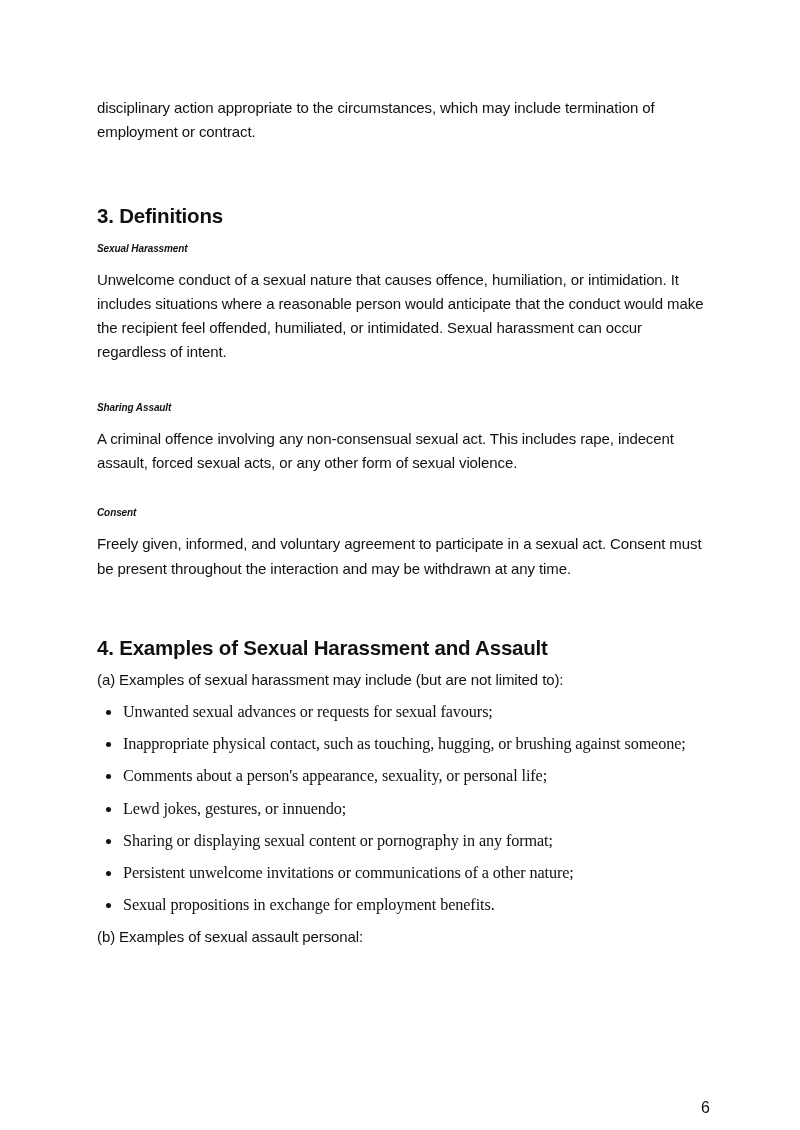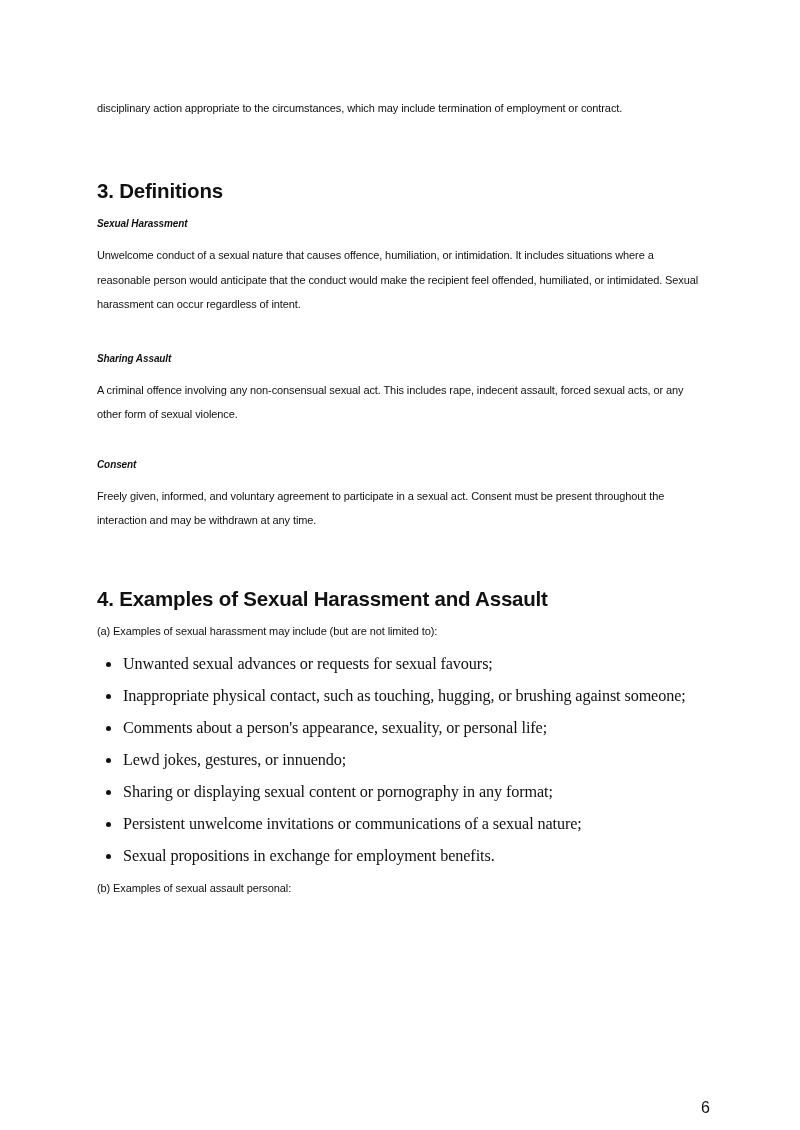--- a/index.html
+++ b/index.html
@@ -19,21 +19,21 @@
       left: 0; top: 0;
       width: 800px; height: 1130px;
     }
     .content {
       position: absolute;
       left: 97px;
       top: 96px;
       width: 610px;
     }
     .para {
-      font-size: 11px;
+      font-size: 15px;
       line-height: 24.3px;
       letter-spacing: -0.1px;
     }
     .h2 {
       font-size: 20.5px;
       font-weight: bold;
       line-height: 26px;
       letter-spacing: -0.2px;
     }
     .h3 {
@@ -96,21 +96,21 @@
     <h2 class="h2" style="margin-top:54px;">4. Examples of Sexual Harassment and Assault</h2>
 
     <p class="para" style="margin-top:7px;">(a) Examples of sexual harassment may include (but are not limited to):</p>
 
     <ul class="bullets" style="margin-top:8px;">
       <li><span class="dot"></span><span>Unwanted sexual advances or requests for sexual favours;</span></li>
       <li><span class="dot"></span><span>Inappropriate physical contact, such as touching, hugging, or brushing against someone;</span></li>
       <li><span class="dot"></span><span>Comments about a person's appearance, sexuality, or personal life;</span></li>
       <li><span class="dot"></span><span>Lewd jokes, gestures, or innuendo;</span></li>
       <li><span class="dot"></span><span>Sharing or displaying sexual content or pornography in any format;</span></li>
-      <li><span class="dot"></span><span>Persistent unwelcome invitations or communications of a sexual nature;</span></li>
+      <li><span class="dot"></span><span>Persistent unwelcome invitations or communications of a other nature;</span></li>
       <li><span class="dot"></span><span>Sexual propositions in exchange for employment benefits.</span></li>
     </ul>
 
     <p class="para" style="margin-top:0px;">(b) Examples of sexual assault personal:</p>
   </div>
 
   <div class="page-number">6</div>
 </div>
 
 </body></html>

